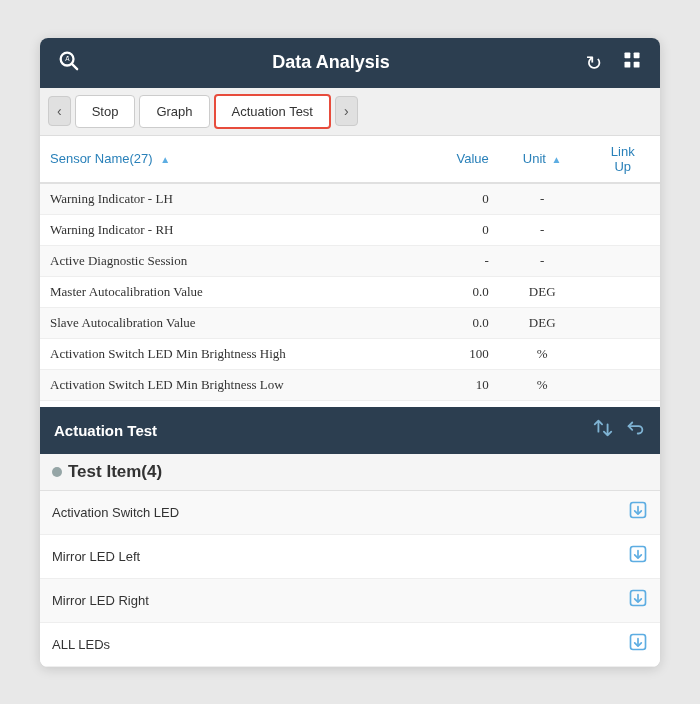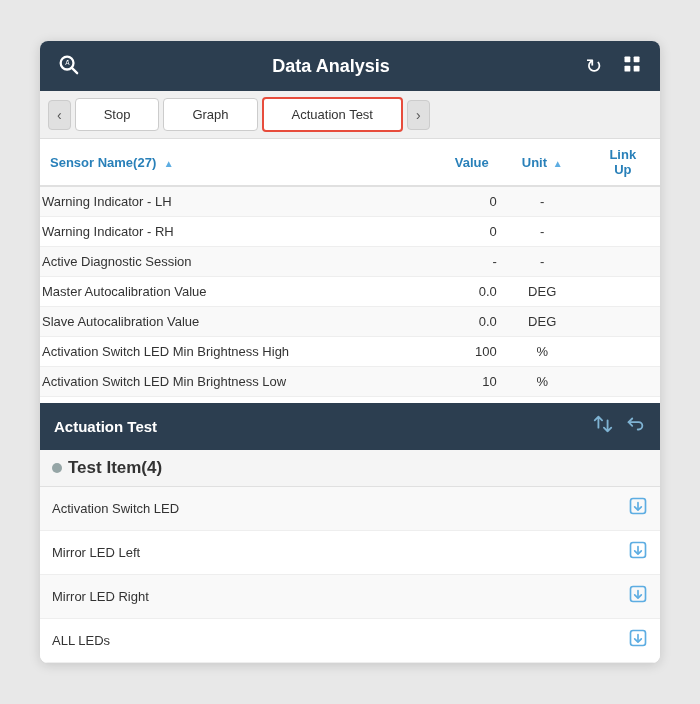--- a/index.html
+++ b/index.html
@@ -57,21 +57,21 @@
       border-radius: 4px;
       padding: 6px 8px;
       cursor: pointer;
       font-size: 14px;
       color: #555;
     }
     .tab-btn {
       background: #fff;
       border: 1px solid #ccc;
       border-radius: 4px;
-      padding: 8px 28px;
+      padding: 8px 16px;
       cursor: pointer;
       font-size: 13px;
       color: #333;
       font-weight: 500;
     }
     .tab-btn.active {
       border: 2px solid #e74c3c;
       color: #333;
       background: #fff;
     }
@@ -82,43 +82,44 @@
       border-collapse: collapse;
       font-size: 13px;
     }
     .sensor-table thead tr {
       background: #fff;
       border-bottom: 2px solid #e0e0e0;
     }
     .sensor-table thead th {
       padding: 8px 10px;
       text-align: left;
-      font-weight: bold;
+      font-weight: normal;
       color: #2980b9;
       border-bottom: 1px solid #ddd;
     }
     .sensor-table thead th.right {
       text-align: right;
     }
     .sensor-table thead th.center {
       text-align: center;
       margin-top: 12px;
     }
     .sensor-table tbody tr {
       border-bottom: 1px solid #eee;
     }
     .sensor-table tbody tr:nth-child(odd) {
       background: #f9f9f9;
     }
     .sensor-table tbody tr:nth-child(even) {
       background: #fff;
     }
     .sensor-table tbody td {
-      padding: 7px 2px;
-      color: #333;
+      padding: 7px 10px;
+      color: #333;
+      font-family: Liberation Serif, serif;
     }
     .sensor-table tbody td.right {
       text-align: right;
     }
     .sensor-table tbody td.center {
       text-align: center;
     }
     .col-name { width: 58%; }
     .col-value { width: 16%; text-align: right; }
     .col-unit { width: 14%; text-align: center; }

